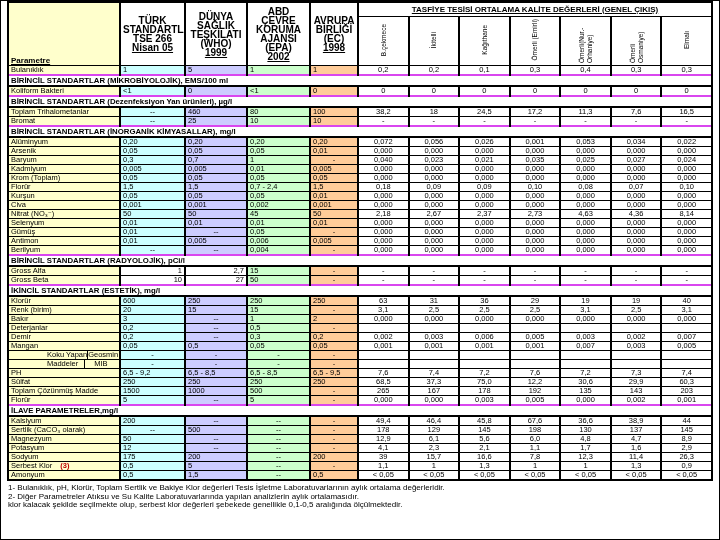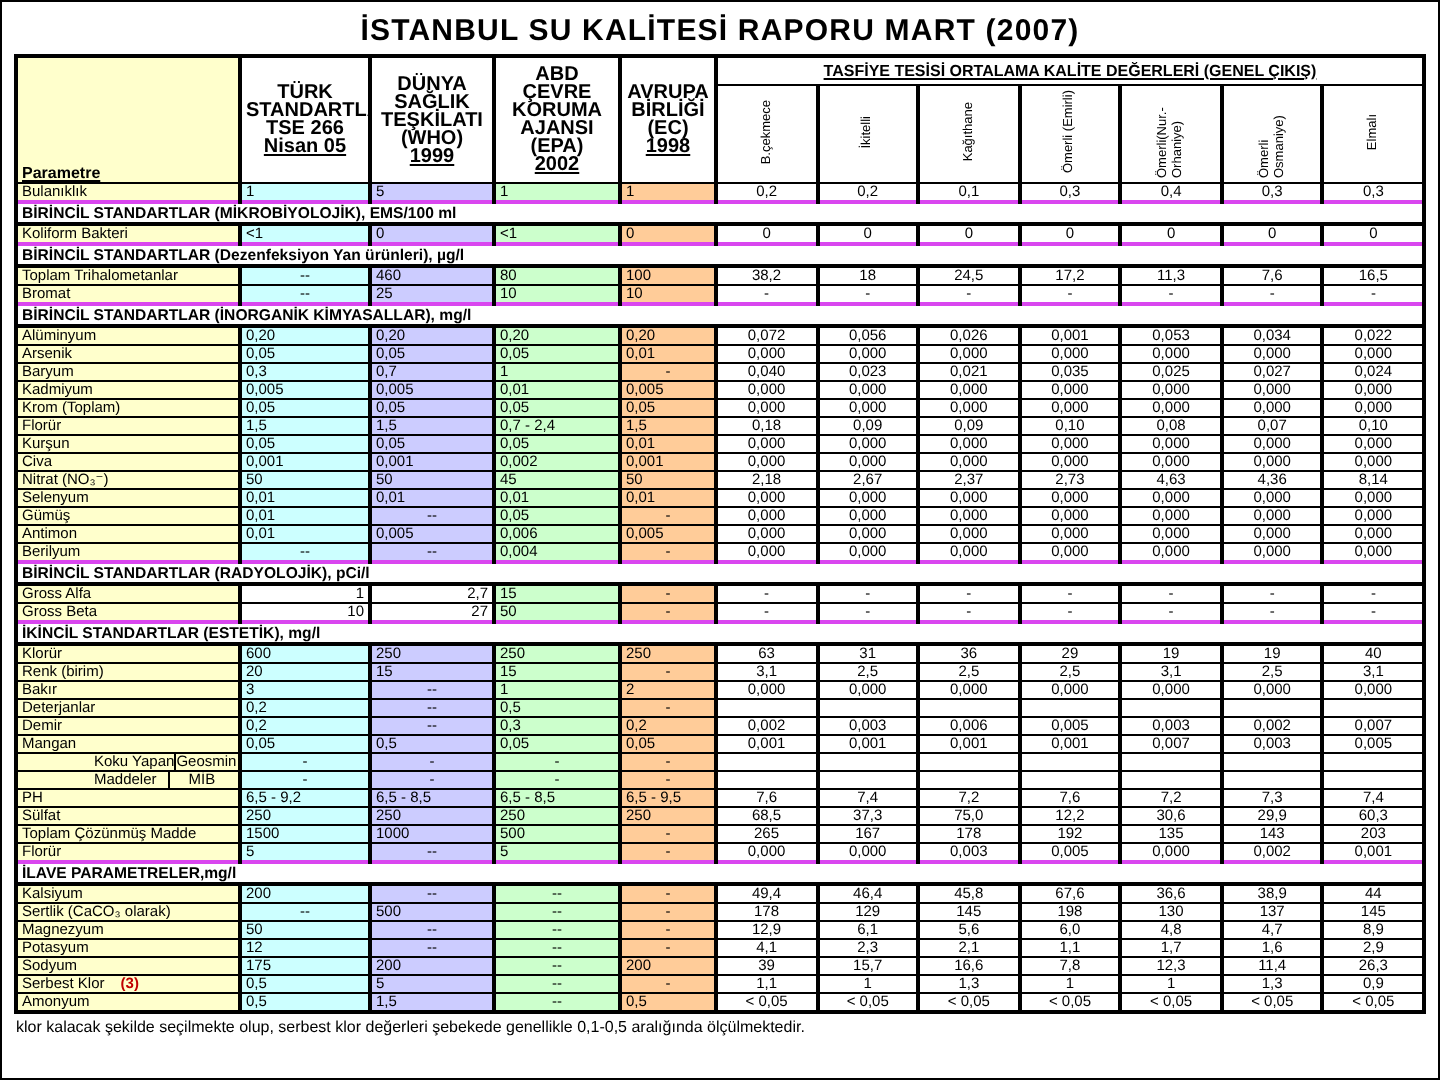--- a/index.html
+++ b/index.html
@@ -28,21 +28,20 @@
   .split .l{flex:1.15;padding-left:36px;}
   .split .rt{flex:1;border-left:1px solid #000;text-align:center;}
   .u{text-decoration:underline;}
   .footnotes{margin:3px 7px 0;font-size:8px;line-height:8.6px;}
   .fn-red{color:#C00000;font-weight:bold;}
 </style>
 </head>
 <body>
 
 <div class="page">
-  <div class="title">İSTANBUL SU KALİTESİ RAPORU MART (2007)</div>
   <table>
     <colgroup>
       <col style="width:112px">
         <col style="width:65px">
         <col style="width:62px">
       <col style="width:63px">
         <col style="width:48px">
       <col>
         <col>
         <col>
@@ -627,15 +626,17 @@
           <td class="val">&lt; 0,05</td>
           <td class="val">&lt; 0,05</td>
           <td class="val">&lt; 0,05</td>
           <td class="val">&lt; 0,05</td>
           <td class="val">&lt; 0,05</td>
           <td class="val">&lt; 0,05</td>
         </tr>
       </tbody>
   </table>
   <div class="footnotes" id="footnotes">
+      <div><span>1- </span>Bulanıklık, pH, Klorür, Toplam Sertlik ve Bakiye Klor değerleri Tesis İşletme Laboratuvarlarının aylık ortalama değerleridir.</div>
+      <div><span>2- </span>Diğer Parametreler Atıksu ve Su Kalite Laboratuvarlarında yapılan analizlerin aylık ortalamasıdır.</div>
       <div>klor kalacak şekilde seçilmekte olup, serbest klor değerleri şebekede genellikle 0,1-0,5 aralığında ölçülmektedir.</div>
     </div>
 </div>
 
 </body></html>

